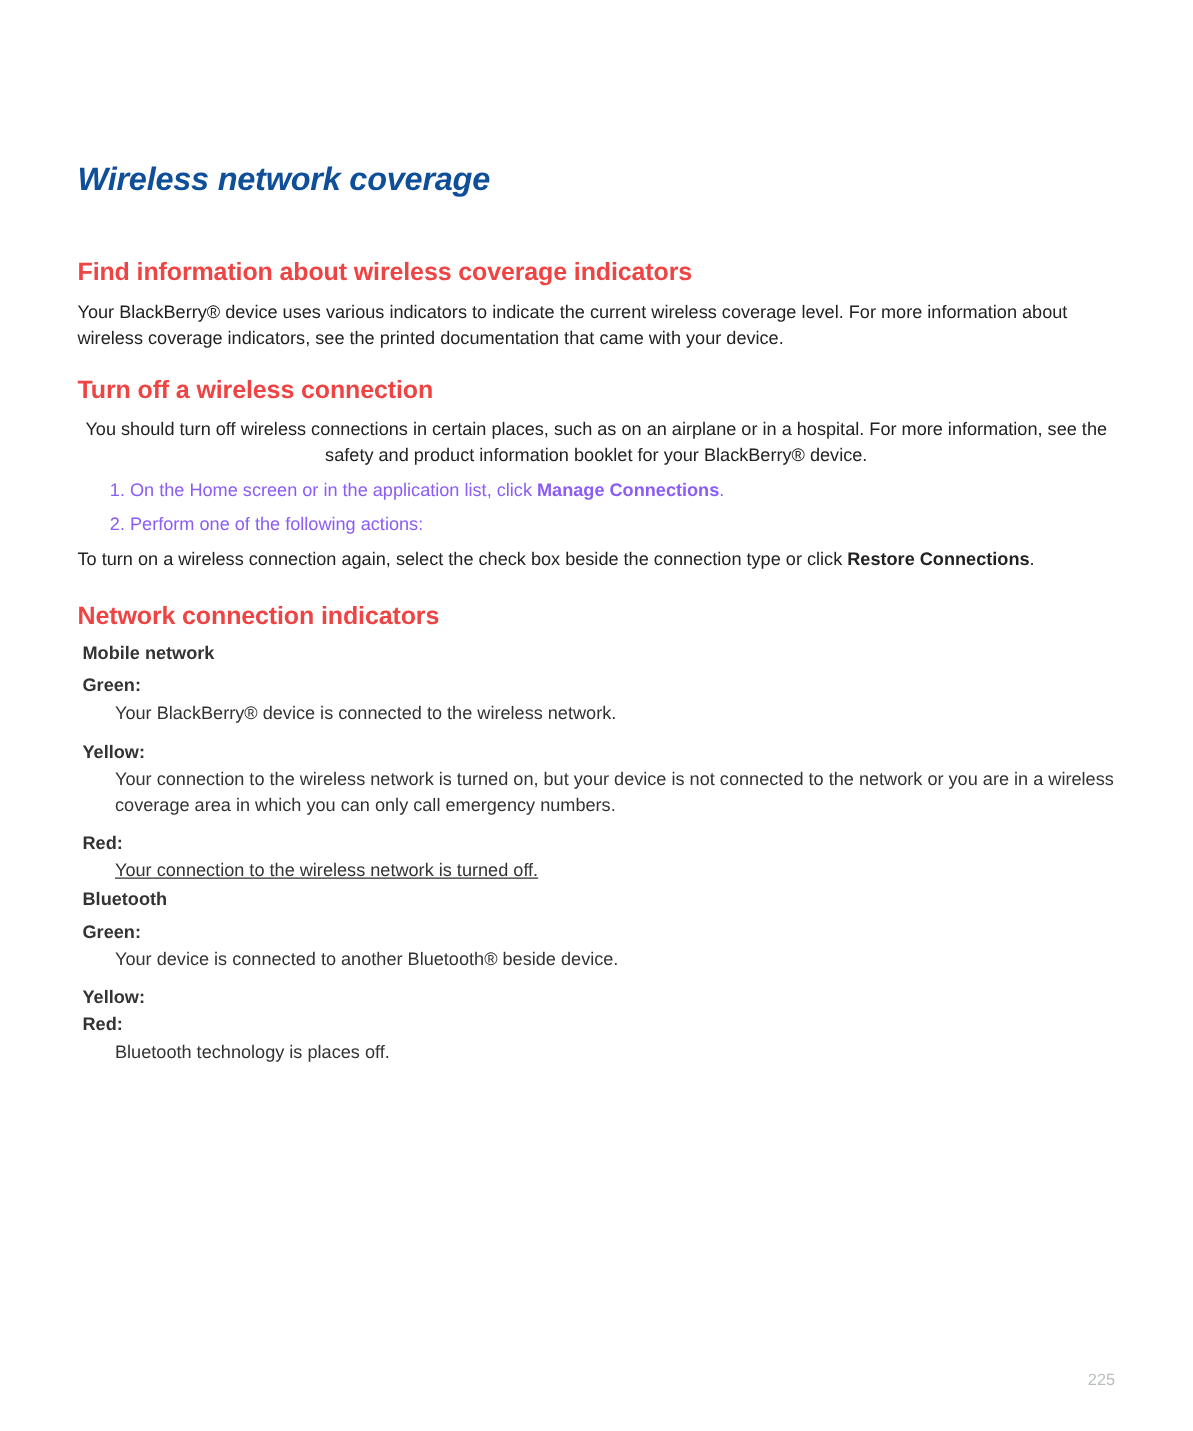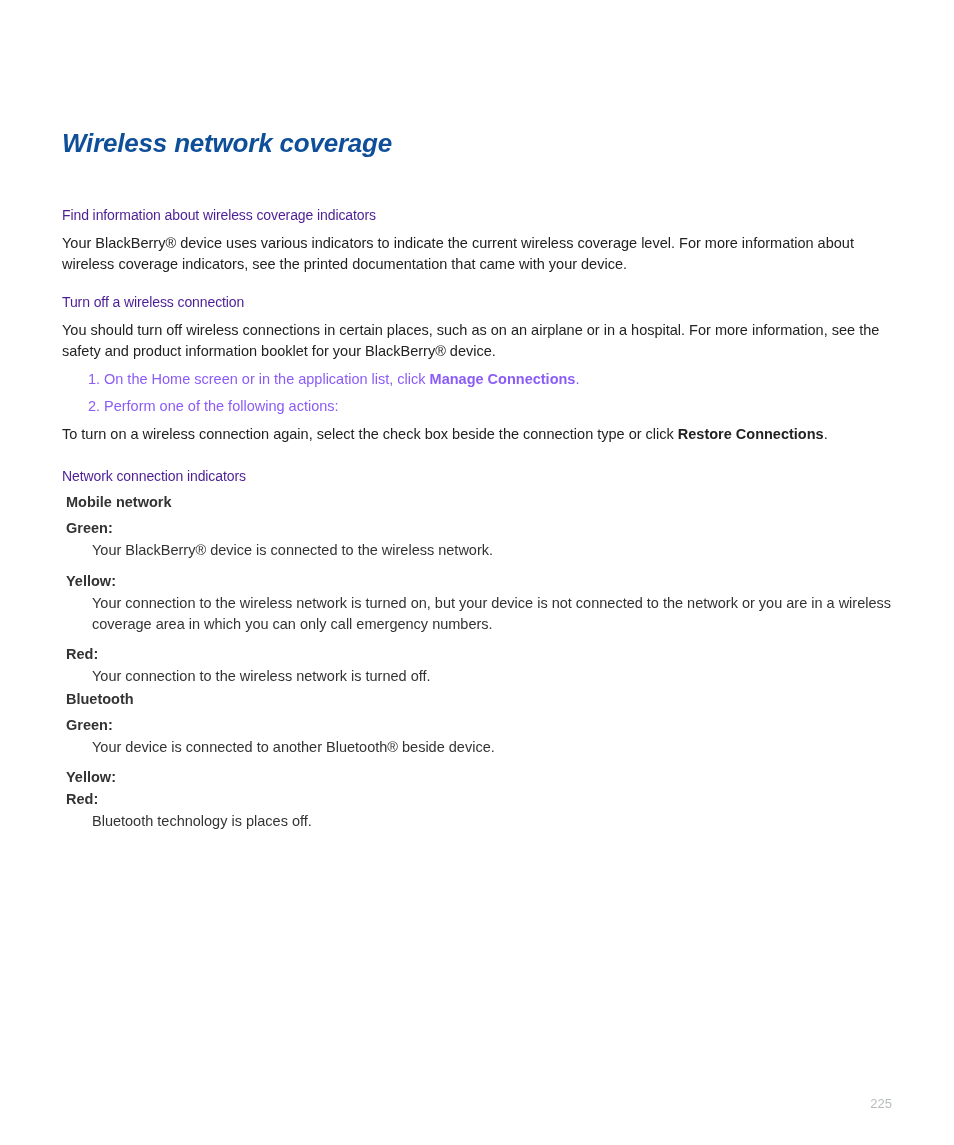--- a/index.html
+++ b/index.html
@@ -18,37 +18,38 @@
   }
   h1.title {
     color: #0f4f99;
     font-size: 26px;
     font-weight: 700;
     margin: 0 0 48px 0;
     letter-spacing: -0.2px;
     font-style: italic;
   }
   h2.section {
-    color: #4c1d95;
-    font-size: 14px;
-    font-weight: 400;
+    color: #ef4444;
+    font-size: 20px;
+    font-weight: 700;
     margin: 0 0 10px 0;
     letter-spacing: -0.1px;
   }
   p.body {
     color: #222;
     font-size: 14.5px;
     line-height: 1.42;
     margin: 0 0 20px 0;
   }
   p.body-tight {
     color: #222;
     font-size: 14.5px;
     line-height: 1.42;
     margin: 0 0 8px 0;
+    text-align: center;
   }
   ol.steps {
     margin: 0 0 8px 0;
     padding-left: 42px;
     font-size: 14.5px;
     color: #8b5cf6;
   }
   ol.steps li {
     margin-bottom: 6px;
     line-height: 1.4;
@@ -84,20 +85,21 @@
   }
   .ind-desc {
     font-size: 14.5px;
     margin: 0 0 12px 30px;
     line-height: 1.42;
   }
   .ind-desc-tight {
     font-size: 14.5px;
     margin: 0 0 4px 30px;
     line-height: 1.42;
+    text-decoration: underline;
   }
   .page-number {
     position: absolute;
     bottom: 34px;
     right: 62px;
     color: #b9bdbd;
     font-size: 13px;
   }
   .bold { font-weight: 700; }
 </style>

